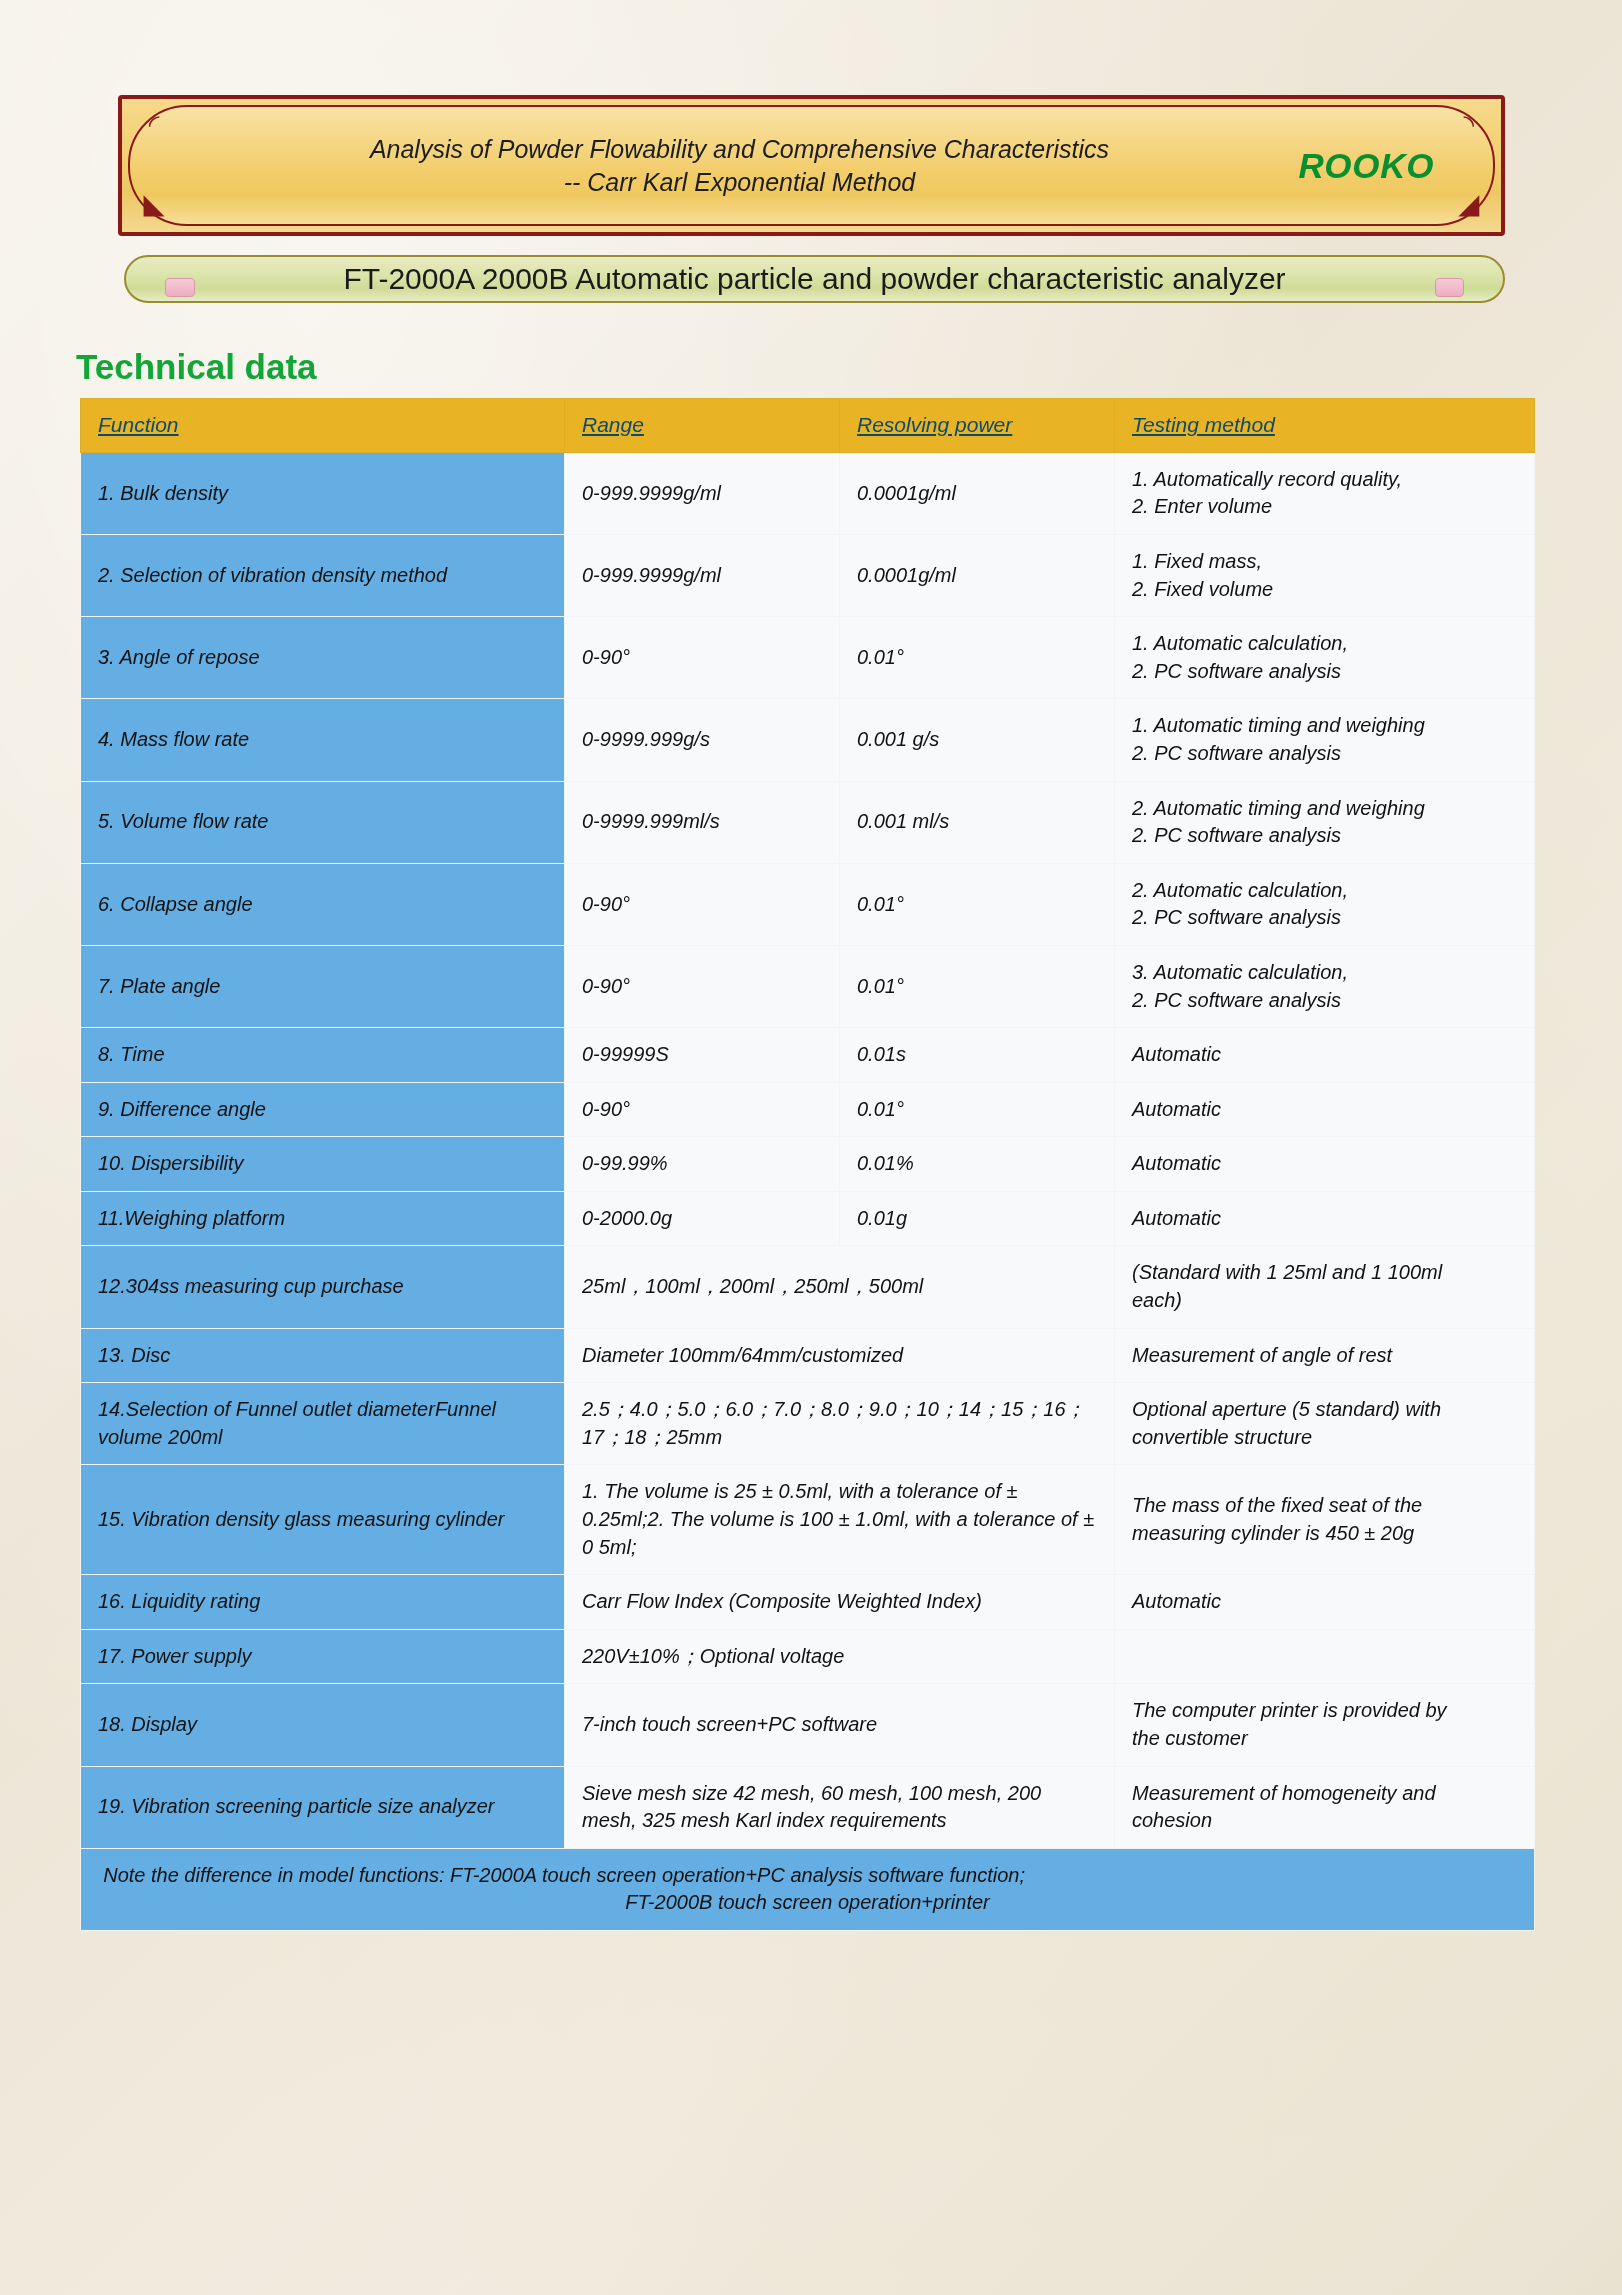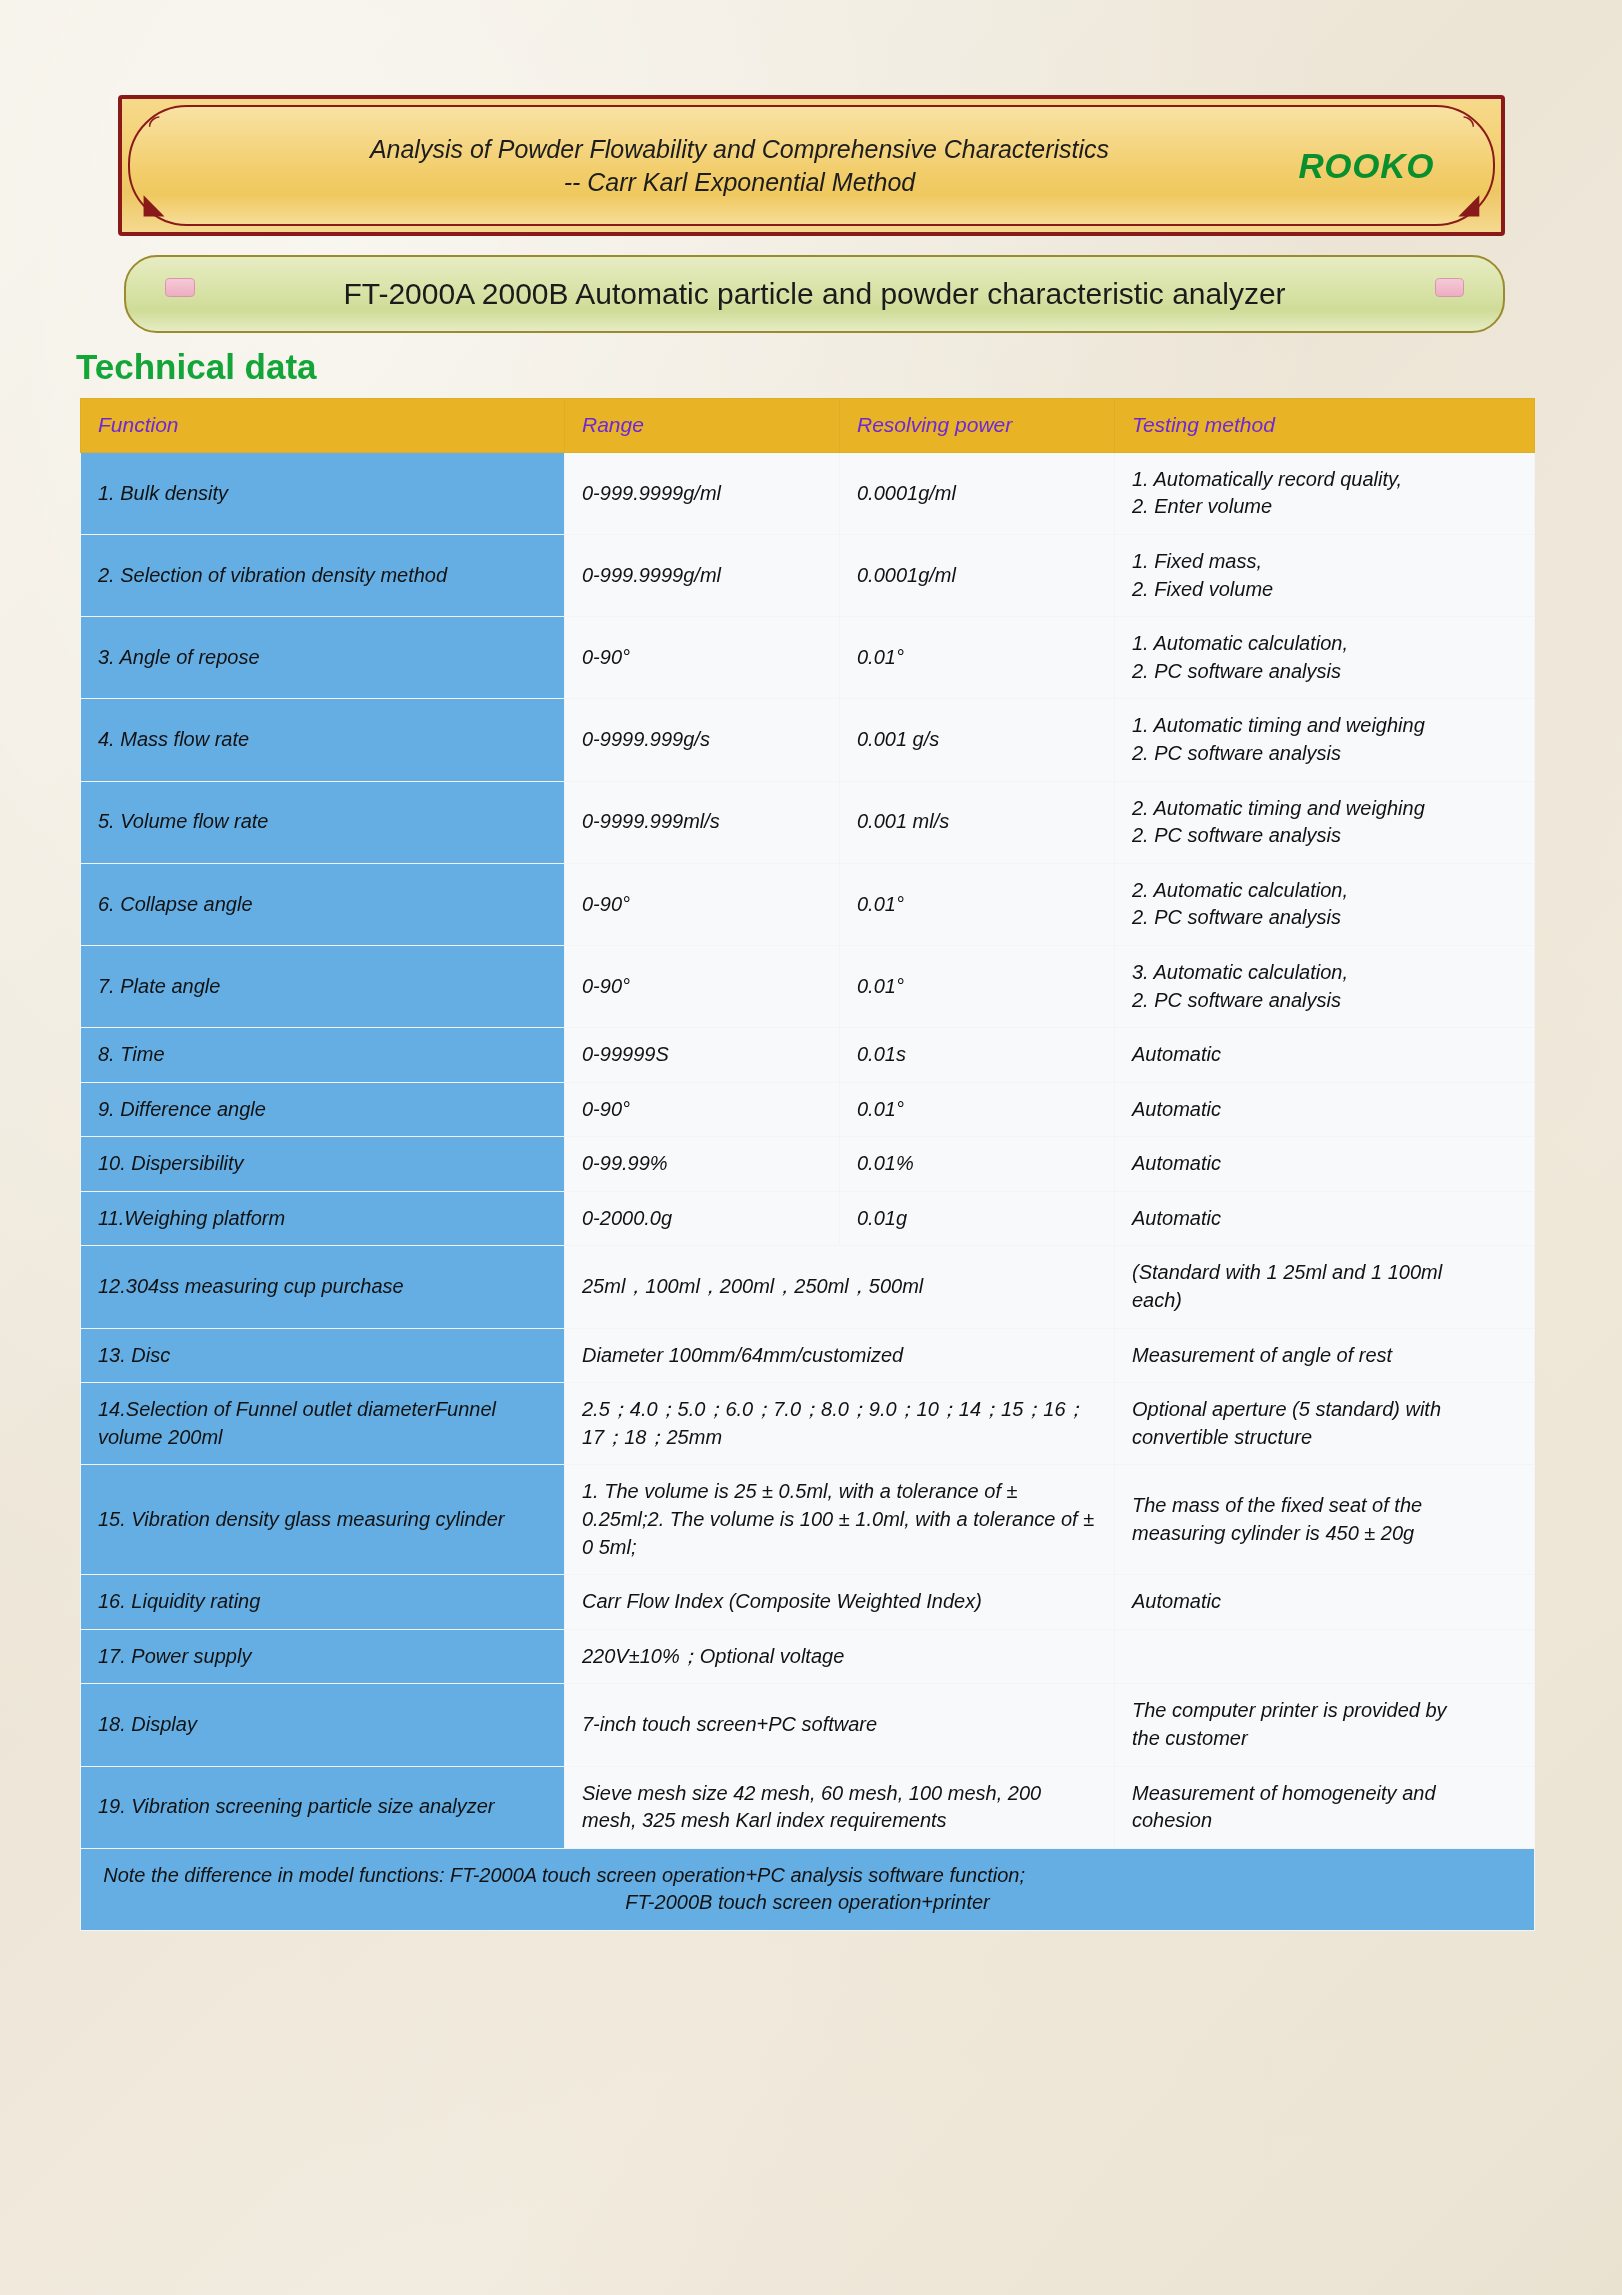--- a/index.html
+++ b/index.html
@@ -91,21 +91,21 @@
     color: #0a8f2e;
     letter-spacing: 0.7px;
   }
 
   
   .subtitle-bar {
     position: absolute;
     left: 124px;
     top: 255px;
     width: 1381px;
-    height: 78px;
+    height: 48px;
     border: 2.6px solid #9a8b2f;
     border-radius: 33px;
     background: linear-gradient(180deg, #e7ecc2 0%, #d9e3a8 45%, #cfdc97 72%, #e6ecc4 100%);
     box-sizing: border-box;
     display: flex;
     align-items: center;
     justify-content: center;
   }
   .subtitle-text {
     font-size: 30px;
@@ -141,27 +141,28 @@
     width: 1454px;
   }
   table.spec {
     width: 100%;
     border-collapse: collapse;
     table-layout: fixed;
     font-style: italic;
   }
   table.spec th {
     background: #e8b325;
-    color: #6d28d9;
+    color: #0c4a6e;
     font-size: 21px;
     font-style: italic;
     font-weight: normal;
     text-align: left;
     padding: 14.4px 17px;
     border: 0.7px solid #dcae23;
+    text-decoration: underline;
   }
   table.spec td {
     background: #64aee4;
     color: #121212;
     font-size: 20px;
     line-height: 1.38;
     padding: 13px 17px;
     border: 0.7px solid #f2f4f5;
     vertical-align: middle;
   }

